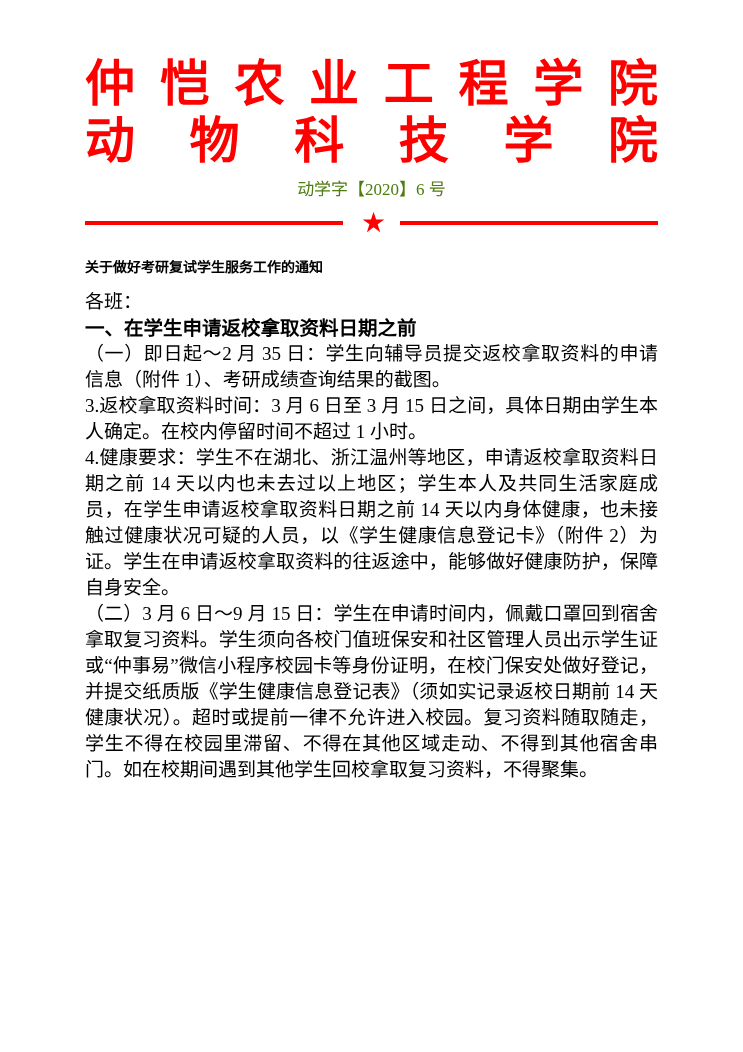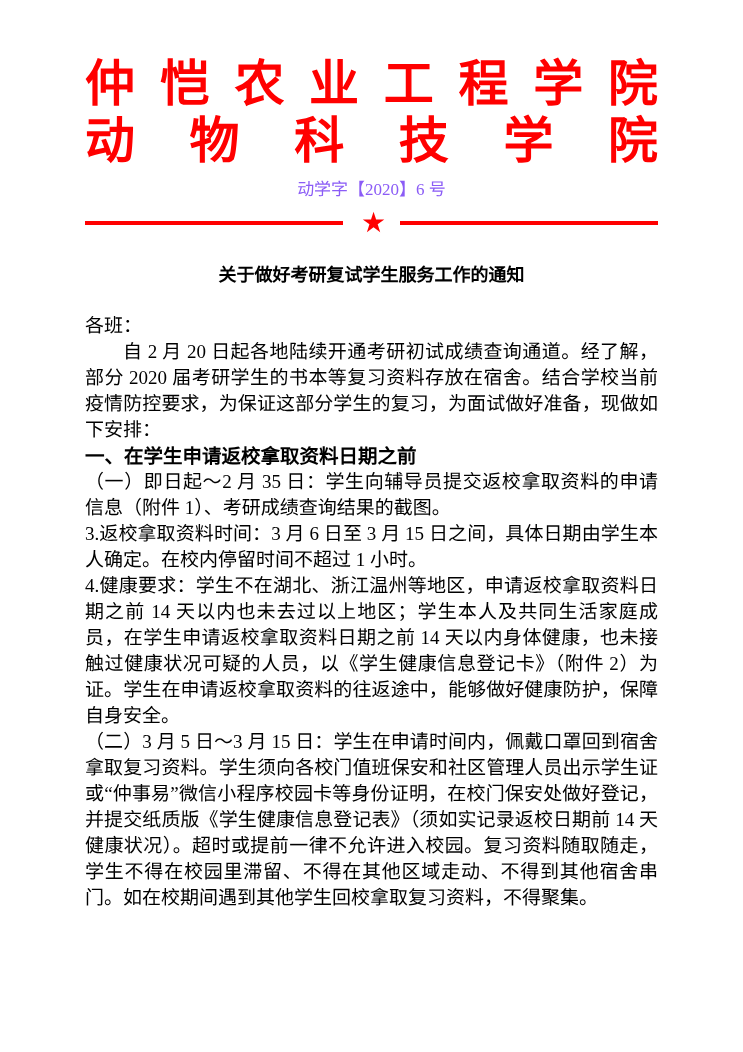--- a/index.html
+++ b/index.html
@@ -23,21 +23,21 @@
     font-weight: 700;
     font-size: 50px;
     line-height: 57px;
     white-space: nowrap;
   }
   .doc-number {
     text-align: center;
     font-size: 17px;
     line-height: 22px;
     margin-top: 9px;
-    color: #8b5cf6;
+    color: #4d7c0f;
   }
   
   .rule-row {
     display: flex;
     align-items: center;
     margin-top: 8px;
     height: 28px;
   }
   .rule-seg {
     flex: 1;
@@ -46,29 +46,29 @@
   }
   .rule-star {
     color: #ff0000;
     font-size: 28px;
     line-height: 28px;
     margin: 0 14px 0 18px;
     font-family: "DejaVu Sans", sans-serif;
   }
   
   .notice-title {
-    margin-top: 24px;
-    text-align: center;
+    margin-top: 16px;
+    text-align: left;
     font-family: "Liberation Sans", "DejaVu Sans", sans-serif;
     font-weight: 700;
-    font-size: 18px;
+    font-size: 14px;
     line-height: 28px;
   }
   .content {
-    margin-top: 24px;
+    margin-top: 8px;
     font-size: 19px;
     line-height: 26px;
     text-align: justify;
   }
   .content p { margin: 0; }
   p.indent { text-indent: 2em; }
   p.heading {
     font-family: "Liberation Sans", "DejaVu Sans", sans-serif;
     font-weight: 700;
     font-size: 19.5px;
@@ -103,21 +103,20 @@
       <div class="rule-seg"></div>
       <div class="rule-star">★</div>
       <div class="rule-seg"></div>
     </div>
   </div>
 
   <div class="notice-title">关于做好考研复试学生服务工作的通知</div>
 
   <div class="content">
     <p>各班：</p>
-    <p class="indent">自 2 月 20 日起各地陆续开通考研初试成绩查询通道。经了解，部分 2020 届考研学生的书本等复习资料存放在宿舍。结合学校当前疫情防控要求，为保证这部分学生的复习，为面试做好准备，现做如下安排：</p>
     <p class="heading">一、在学生申请返校拿取资料日期之前</p>
     <p>（一）即日起～2 月 35 日：学生向辅导员提交返校拿取资料的申请信息（附件 1）、考研成绩查询结果的截图。</p>
     <p>3.返校拿取资料时间：3 月 6 日至 3 月 15 日之间，具体日期由学生本人确定。在校内停留时间不超过 1 小时。</p>
     <p>4.健康要求：学生不在湖北、浙江温州等地区，申请返校拿取资料日期之前 14 天以内也未去过以上地区；学生本人及共同生活家庭成员，在学生申请返校拿取资料日期之前 14 天以内身体健康，也未接触过健康状况可疑的人员，以《学生健康信息登记卡》（附件 2）为证。学生在申请返校拿取资料的往返途中，能够做好健康防护，保障自身安全。</p>
-    <p>（二）3 月 5 日～3 月 15 日：学生在申请时间内，佩戴口罩回到宿舍拿取复习资料。学生须向各校门值班保安和社区管理人员出示学生证或“仲事易”微信小程序校园卡等身份证明，在校门保安处做好登记，并提交纸质版《学生健康信息登记表》（须如实记录返校日期前 14 天健康状况）。超时或提前一律不允许进入校园。复习资料随取随走，学生不得在校园里滞留、不得在其他区域走动、不得到其他宿舍串门。如在校期间遇到其他学生回校拿取复习资料，不得聚集。</p>
+    <p>（二）3 月 6 日～9 月 15 日：学生在申请时间内，佩戴口罩回到宿舍拿取复习资料。学生须向各校门值班保安和社区管理人员出示学生证或“仲事易”微信小程序校园卡等身份证明，在校门保安处做好登记，并提交纸质版《学生健康信息登记表》（须如实记录返校日期前 14 天健康状况）。超时或提前一律不允许进入校园。复习资料随取随走，学生不得在校园里滞留、不得在其他区域走动、不得到其他宿舍串门。如在校期间遇到其他学生回校拿取复习资料，不得聚集。</p>
   </div>
 
 </div>
 
 </body></html>

